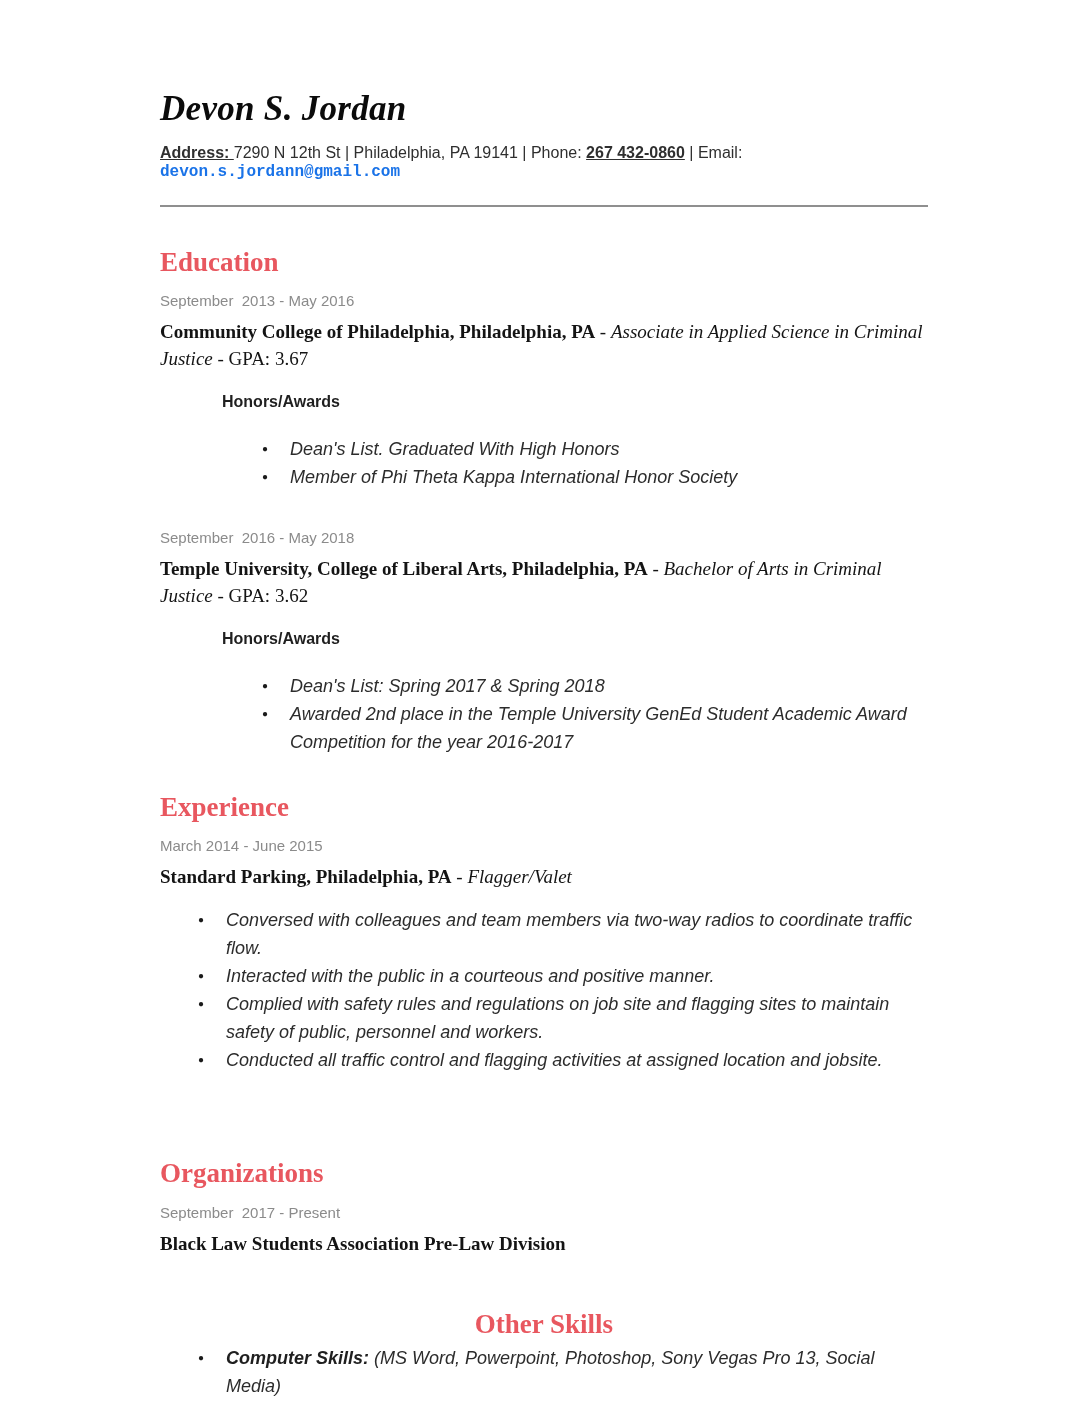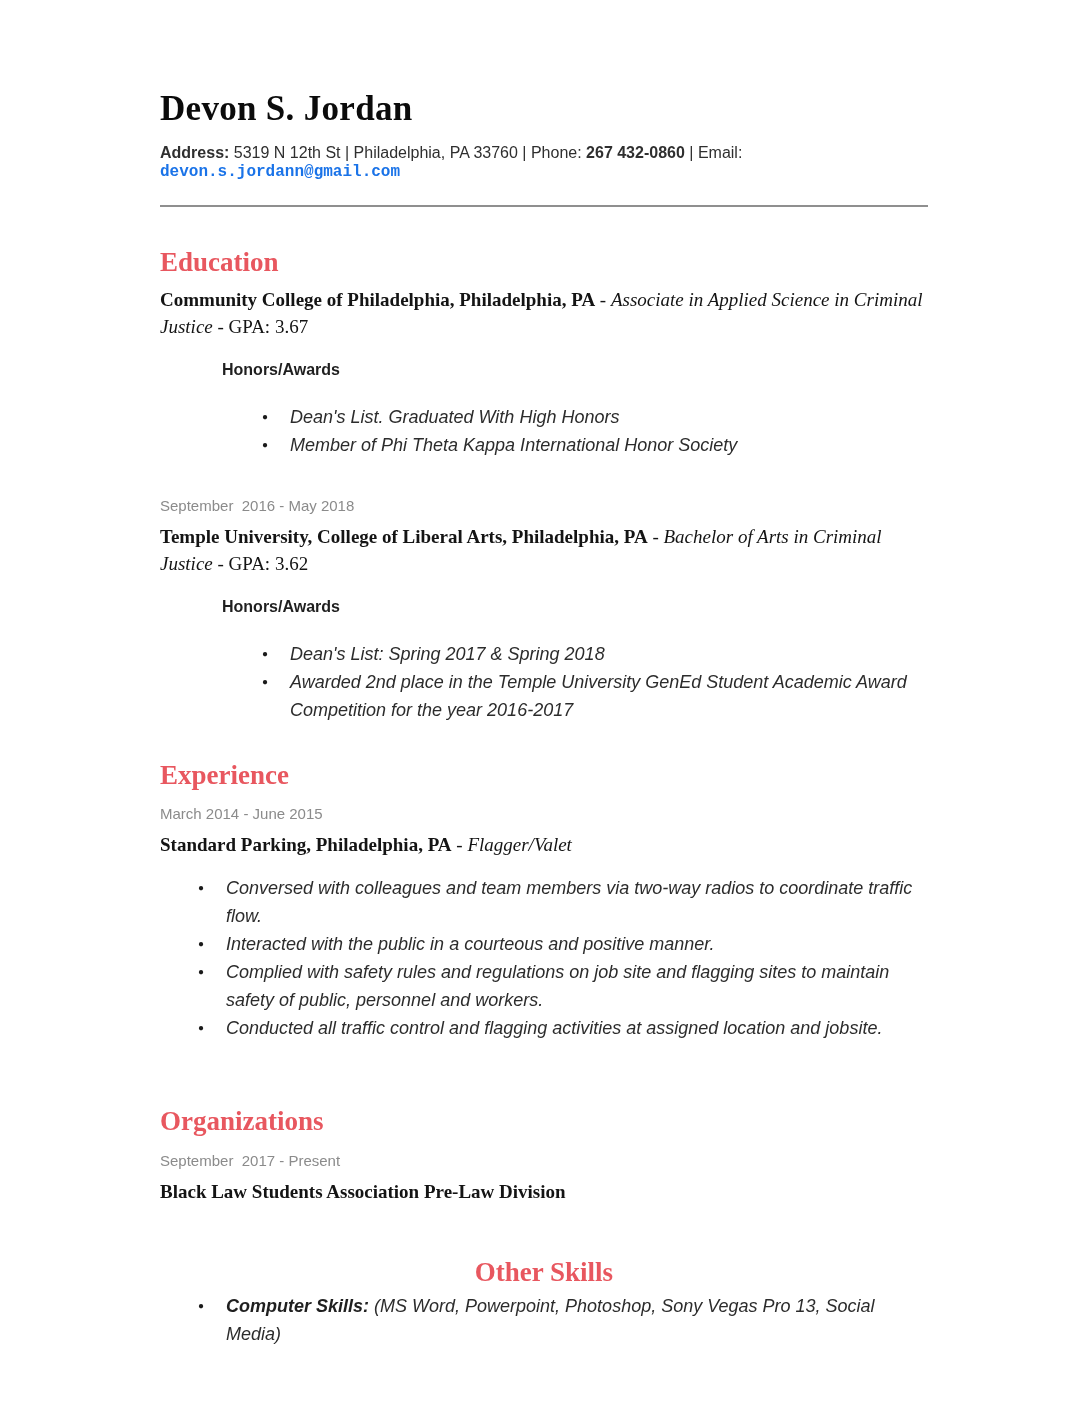--- a/index.html
+++ b/index.html
@@ -14,43 +14,44 @@
     padding: 88px 160px 0 160px;
     overflow: hidden;
     background: #ffffff;
   }
   .name {
     margin: 0;
     font-family: "Liberation Serif", serif;
     font-size: 35px; font-weight: 700;
     color: #0b0b0b; letter-spacing: 0.3px;
     line-height: 1.2;
+    font-style: italic;
   }
   .contact {
     margin: 14px 0 0 0;
     font-size: 16px; color: #2f2f2f;
     white-space: pre-wrap;
   }
-  .contact .b { font-weight: 700; }
+  .contact .b { font-weight: 700; text-decoration: underline; }
   .email-link { color: #1a73e8; font-weight: 700; text-decoration: none; font-family: Liberation Mono, monospace; }
   .divider {
     margin: 24px 0 0 0;
     border: none;
     border-top: 2px solid #8f8f8f;
     height: 0;
   }
   .section-title {
     font-family: "Liberation Serif", serif;
     font-size: 27px; font-weight: 700;
     color: #e8575f;
     margin: 40px 0 0 0;
     line-height: 1.15;
   }
   .section-title.experience { margin-top: 36px; }
-  .section-title.organizations { margin-top: 64px; }
+  .section-title.organizations { margin-top: 84px; }
   .section-title.other-skills { margin-top: 52px; text-align: center; }
   .dates {
     margin: 14px 0 0 0;
     font-size: 15px; color: #8b8b8b;
     white-space: pre-wrap;
     line-height: 1.2;
   }
   .dates.entry-gap { margin-top: 38px; }
   .entry-title {
     margin: 8px 0 0 0;
@@ -86,26 +87,27 @@
   ul.skills-list { margin: 4px 0 0 36px; }
   .skills-label { font-weight: 700; color: #1f1f1f; }
 </style>
 </head>
 <body>
 
 <div class="page">
 
   <h1 class="name">Devon S. Jordan</h1>
 
-  <p class="contact"><span class="b">Address: </span><span>5319 N 12th St | Philadelphia, PA 33760 | Phone: </span><span class="b">267 432-0860</span><span> | Email: </span><a href="#" class="email-link">devon.s.jordann@gmail.com</a></p>
+  <p class="contact"><span class="b">Address: </span><span>7290 N 12th St | Philadelphia, PA 19141 | Phone: </span><span class="b">267 432-0860</span><span> | Email: </span><a href="#" class="email-link">devon.s.jordann@gmail.com</a></p>
 
   <hr class="divider">
 
   <h2 class="section-title">Education</h2>
 
+  <p class="dates">September  2013 - May 2016</p>
   <p class="entry-title"><span class="et-bold">Community College of Philadelphia, Philadelphia, PA</span><span> - </span><span class="et-italic">Associate in Applied Science in Criminal Justice</span><span> - </span><span>GPA: 3.67</span></p>
   <p class="subheading">Honors/Awards</p>
   <ul class="bullets edu-bullets">
     <li>Dean's List. Graduated With High Honors</li>
     <li> Member of Phi Theta Kappa International Honor Society</li>
   </ul>
 
   <p class="dates entry-gap">September  2016 - May 2018</p>
   <p class="entry-title"><span class="et-bold">Temple University, College of Liberal Arts, Philadelphia, PA</span><span> - </span><span class="et-italic">Bachelor of Arts in Criminal Justice</span><span> - </span><span>GPA: 3.62</span></p>
   <p class="subheading">Honors/Awards</p>

